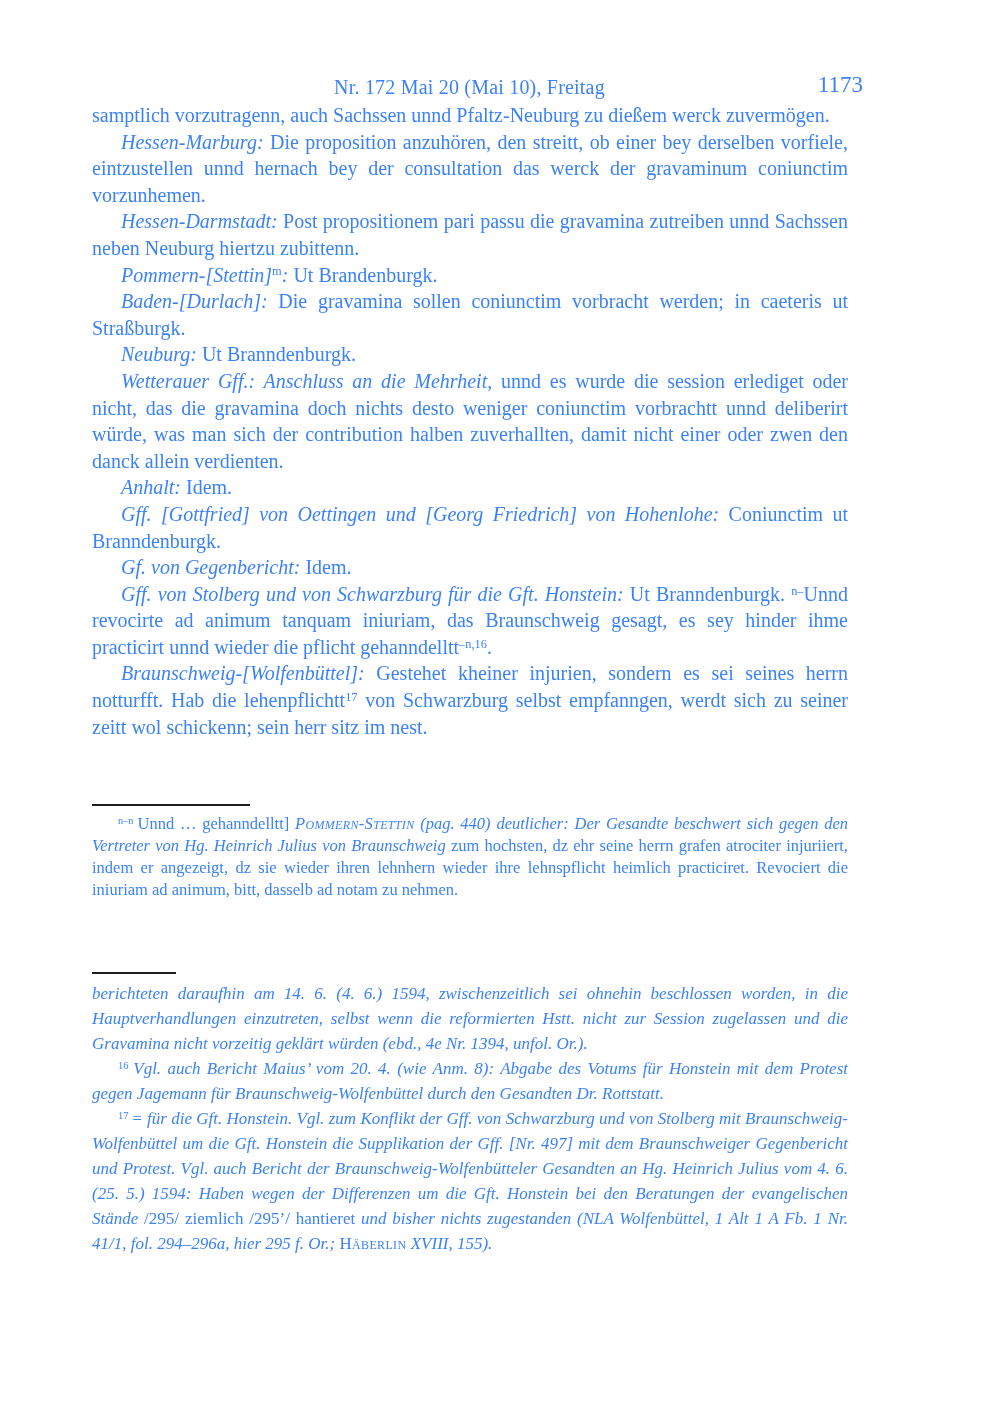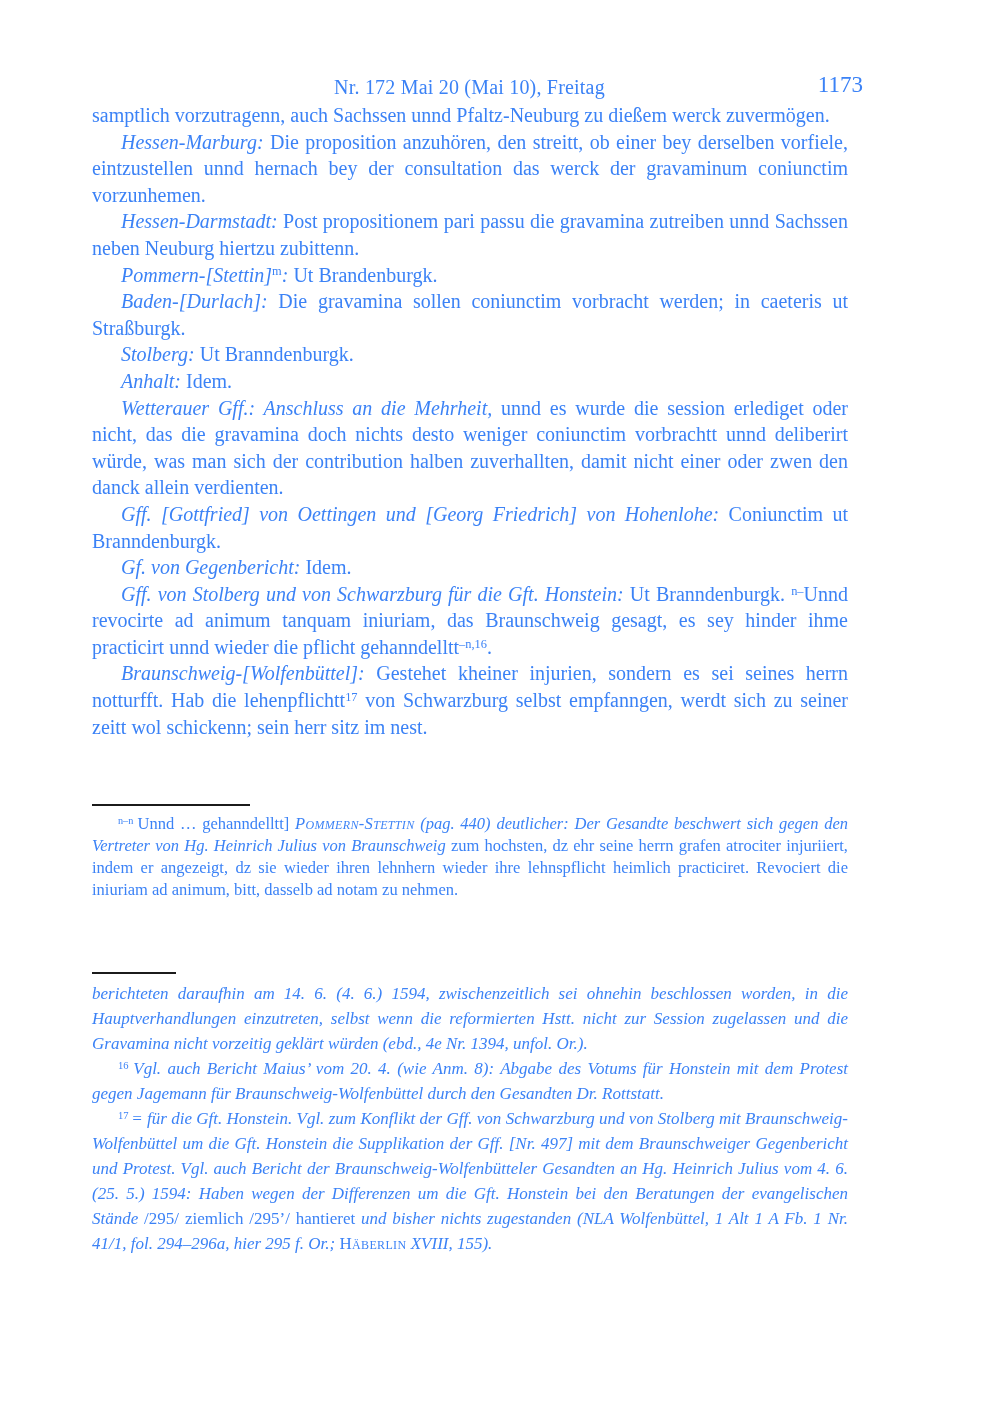--- a/index.html
+++ b/index.html
@@ -96,23 +96,23 @@
     <span class="head-title">Nr. 172 Mai 20 (Mai 10), Freitag</span>
     <span class="page-number">1173</span>
   </div>
 
   <div class="body-text text-block">
       <p class="para"><span class="seg-r">samptlich vorzutragenn, auch Sachssen unnd Pfaltz-Neuburg zu dießem werck zuvermögen.</span></p>
       <p class="para indent"><span class="seg-i">Hessen-Marburg: </span><span class="seg-r">Die proposition anzuhören, den streitt, ob einer bey derselben vorfiele, eintzustellen unnd hernach bey der consultation das werck der gravaminum coniunctim vorzunhemen.</span></p>
       <p class="para indent"><span class="seg-i">Hessen-Darmstadt: </span><span class="seg-r">Post propositionem pari passu die gravamina zutreiben unnd Sachssen neben Neuburg hiertzu zubittenn.</span></p>
       <p class="para indent"><span class="seg-i">Pommern-[Stettin]</span><span class="seg-sup">m</span><span class="seg-i">: </span><span class="seg-r">Ut Brandenburgk.</span></p>
       <p class="para indent"><span class="seg-i">Baden-[Durlach]: </span><span class="seg-r">Die gravamina sollen coniunctim vorbracht werden; in caeteris ut Straßburgk.</span></p>
-      <p class="para indent"><span class="seg-i">Stolberg: </span><span class="seg-r">Ut Branndenburgk.</span></p>
+      <p class="para indent"><span class="seg-i">Neuburg: </span><span class="seg-r">Ut Branndenburgk.</span></p>
+      <p class="para indent"><span class="seg-i">Wetterauer Gff.: Anschluss an die Mehrheit, </span><span class="seg-r">unnd es wurde die session erlediget oder nicht, das die gravamina doch nichts desto weniger coniunctim vorbrachtt unnd deliberirt würde, was man sich der contribution halben zuverhallten, damit nicht einer oder zwen den danck allein verdienten.</span></p>
       <p class="para indent"><span class="seg-i">Anhalt: </span><span class="seg-r">Idem.</span></p>
-      <p class="para indent"><span class="seg-i">Wetterauer Gff.: Anschluss an die Mehrheit, </span><span class="seg-r">unnd es wurde die session erlediget oder nicht, das die gravamina doch nichts desto weniger coniunctim vorbrachtt unnd deliberirt würde, was man sich der contribution halben zuverhallten, damit nicht einer oder zwen den danck allein verdienten.</span></p>
       <p class="para indent"><span class="seg-i">Gff. [Gottfried] von Oettingen und [Georg Friedrich] von Hohenlohe: </span><span class="seg-r">Coniunctim ut Branndenburgk.</span></p>
       <p class="para indent"><span class="seg-i">Gf. von Gegenbericht: </span><span class="seg-r">Idem.</span></p>
       <p class="para indent"><span class="seg-i">Gff. von Stolberg und von Schwarzburg für die Gft. Honstein: </span><span class="seg-r">Ut Branndenburgk. </span><span class="seg-sup">n–</span><span class="seg-r">Unnd revocirte ad animum tanquam iniuriam, das Braunschweig gesagt, es sey hinder ihme practicirt unnd wieder die pflicht gehanndelltt</span><span class="seg-sup">–n,16</span><span class="seg-r">.</span></p>
       <p class="para indent"><span class="seg-i">Braunschweig-[Wolfenbüttel]: </span><span class="seg-r">Gestehet kheiner injurien, sondern es sei seines herrn notturfft. Hab die lehenpflichtt</span><span class="seg-sup">17</span><span class="seg-r"> von Schwarzburg selbst empfanngen, werdt sich zu seiner zeitt wol schickenn; sein herr sitz im nest.</span></p>
     </div>
 
   <div class="apparatus text-block">
     <div class="rule rule-apparatus"></div>
     <div>
         <p class="para indent"><span class="seg-sup">n–n </span><span class="seg-r">Unnd … gehanndelltt] </span><span class="seg-isc">Pommern-Stettin</span><span class="seg-i"> (pag. 440) deutlicher: Der Gesandte beschwert sich gegen den Vertreter von Hg. Heinrich Julius von Braunschweig </span><span class="seg-r">zum hochsten, dz ehr seine herrn grafen atrociter injuriiert, indem er angezeigt, dz sie wieder ihren lehnhern wieder ihre lehnspflicht heimlich practiciret. Revociert die iniuriam ad animum, bitt, dasselb ad notam zu nehmen.</span></p>

